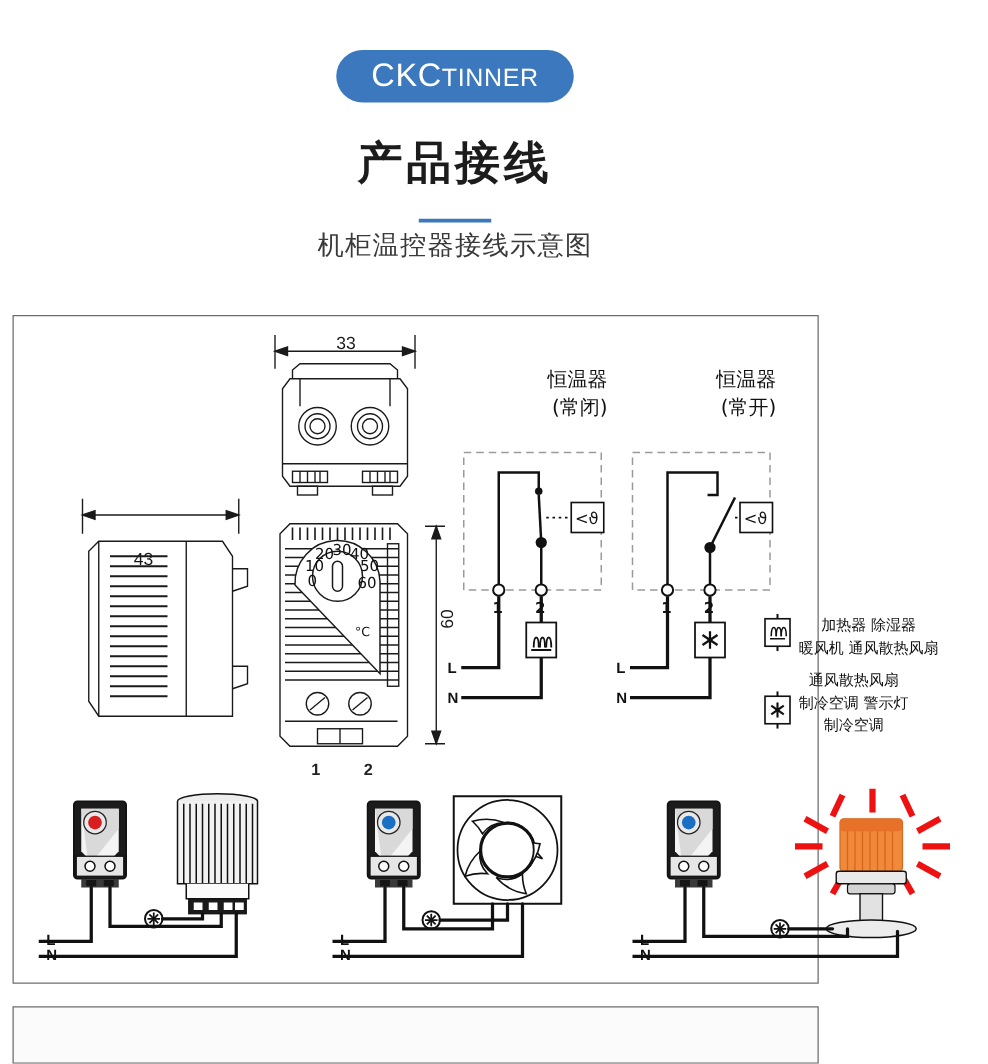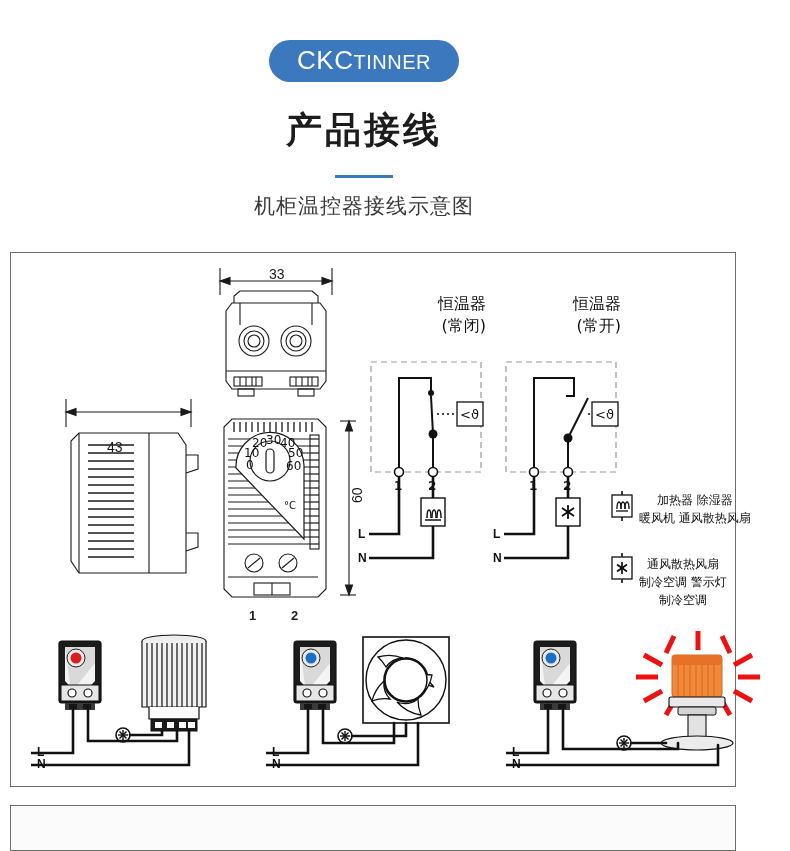--- a/index.html
+++ b/index.html
@@ -7,24 +7,24 @@
 
   
   .header{width:728px;padding-top:40px;text-align:center;}
   .badge{display:inline-block;background:#3c78bd;color:#fff;border-radius:22px;
          padding:7px 28px 9px;line-height:1;}
   .badge .b1{font-size:26px;letter-spacing:.5px;vertical-align:baseline;}
   .badge .b2{font-size:20px;letter-spacing:.5px;vertical-align:baseline;}
   .maintitle{margin-top:24px;font-size:36px;font-weight:bold;letter-spacing:3px;color:#1c1c1c;
              font-family:"DejaVu Sans","Liberation Sans",sans-serif;}
   .rule{width:58px;height:3px;background:#3c78bd;margin:20px auto 0;}
-  .subtitle{margin-top:14px;font-size:21px;color:#3a3a3a;letter-spacing:1px;}
+  .subtitle{margin-top:4px;font-size:21px;color:#3a3a3a;letter-spacing:1px;}
 
   
-  .panel{position:absolute;left:10px;width:726px;border:1px solid #6d6d6d;background:#fff;box-sizing:border-box;}
+  .panel{position:absolute;left:10px;width:645px;border:1px solid #6d6d6d;background:#fff;box-sizing:border-box;}
   #panel-main{top:252px;height:535px;}
   #panel-second{top:805px;height:46px;background:#fbfbfb;}
 
   .abs{position:absolute;}
   svg{display:block;}
 
   .circ-title{position:absolute;text-align:right;font-size:16px;line-height:22px;color:#111;
               font-family:"DejaVu Sans","Liberation Sans",sans-serif;}
   .legend-text{position:absolute;font-size:12px;line-height:18px;color:#111;text-align:center;
                font-family:"DejaVu Sans","Liberation Sans",sans-serif;white-space:nowrap;}
@@ -321,21 +321,21 @@
       <line x1="13" y1="26" x2="13" y2="30" stroke="#111" stroke-width="1.6"></line>
       <rect x="3" y="4" width="20" height="22" fill="#fff" stroke="#111" stroke-width="1.3"></rect>
       <g stroke="#111" stroke-width="1.7">
         <line x1="13" y1="9" x2="13" y2="21"></line>
         <line x1="8" y1="11.5" x2="18" y2="18.5"></line>
         <line x1="18" y1="11.5" x2="8" y2="18.5"></line>
       </g>
       <circle cx="13" cy="15" r="1.8" fill="#111"></circle>
     </svg>
   </div>
-  <div class="legend-text" style="left:628px;top:302px;">
+  <div class="legend-text" style="left:628px;top:282px;">
     <div>通风散热风扇</div>
     <div>制冷空调 警示灯</div>
     <div>制冷空调</div>
   </div>
 
 
   <div class="abs" style="left:20px;top:370px;">
     <svg width="250" height="155" viewBox="0 0 250 155">
 
       <g>

